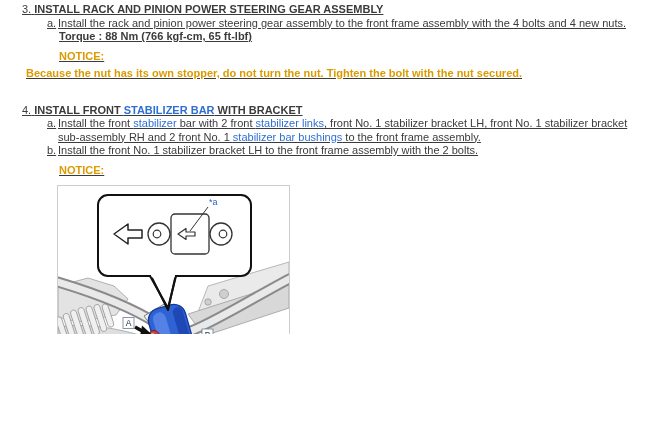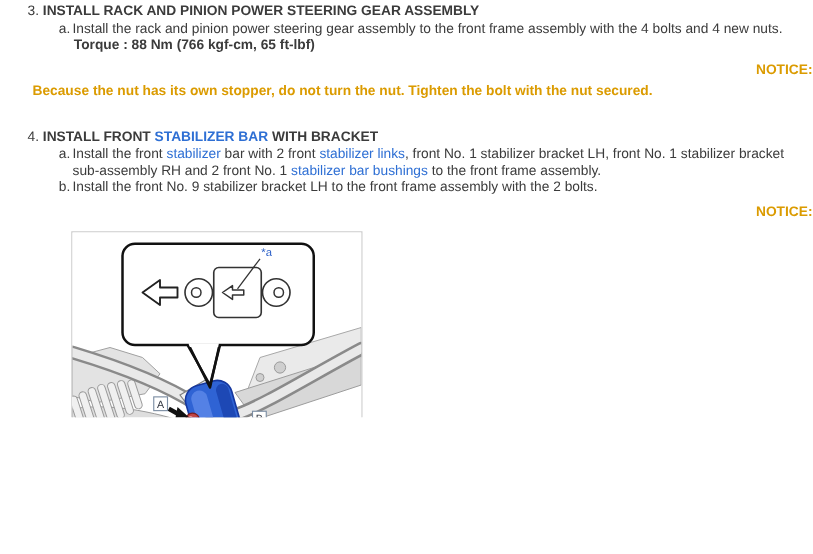--- a/index.html
+++ b/index.html
@@ -6,32 +6,32 @@
     --body-col:#3b3b3b;
     --amber:#db9b00;
     --blue:#2e6fd4;
   }
   *{margin:0;padding:0;box-sizing:border-box;}
   html,body{background:#fff;}
   .page{
     width:650px;height:334px;overflow:hidden;background:#fff;
     font-family:"Liberation Sans","DejaVu Sans",sans-serif;
     font-size:11px;line-height:13.5px;color:var(--body-col);
-    padding-top:3px;position:relative;
+    padding-top:3px;position:relative;text-decoration:underline;
   }
   .step-title{padding-left:22px;}
   .step-num{font-weight:normal;}
   .step-title .ttl{font-weight:bold;}
   .ttl-link{font-weight:bold;color:var(--blue);cursor:pointer;}
   .substep{display:flex;padding-left:47px;max-width:645px;}
   .substep .letter{flex:0 0 11px;}
   .substep .stext{flex:1;}
   .inline-link{color:var(--blue);cursor:pointer;}
   .torque{padding-left:59px;font-weight:bold;}
-  .notice-label{padding-left:59px;font-weight:bold;color:var(--amber);margin-top:6px;text-align:right;}
+  .notice-label{padding-left:59px;font-weight:bold;color:var(--amber);margin-top:6px;}
   .notice-text{padding-left:26px;font-weight:bold;color:var(--amber);margin-top:4px;}
   .step4{margin-top:23px;}
   .notice-bullets{list-style:none;margin:5px 0 0 90px;}
   .notice-bullets li{
     position:relative;padding-left:7px;font-weight:bold;color:var(--amber);
   }
   .notice-bullets li::before{
     content:"";position:absolute;left:0;top:5.2px;width:3.2px;height:3.2px;
     border-radius:50%;background:var(--amber);
   }
@@ -66,21 +66,21 @@
   <div class="step step4">
     <div class="step-title"><span class="step-num">4.</span> <span class="ttl">INSTALL FRONT </span><span class="ttl-link">STABILIZER BAR</span><span class="ttl"> WITH BRACKET</span></div>
 
     <div class="substep">
       <span class="letter">a.</span>
       <span class="stext"><span>Install the front </span><span class="inline-link">stabilizer</span><span> bar with 2 front </span><span class="inline-link">stabilizer links</span><span>, front No. 1 stabilizer bracket LH, front No. 1 stabilizer bracket sub-assembly RH and 2 front No. 1 </span><span class="inline-link">stabilizer bar bushings</span><span> to the front frame assembly.</span></span>
     </div>
 
     <div class="substep">
       <span class="letter">b.</span>
-      <span class="stext">Install the front No. 9 stabilizer bracket LH to the front frame assembly with the 2 bolts.</span>
+      <span class="stext">Install the front No. 1 stabilizer bracket LH to the front frame assembly with the 2 bolts.</span>
     </div>
     <div class="notice-label">NOTICE:</div>
     <ul class="notice-bullets">
     </ul>
   </div>
 
   <div class="figure">
     <svg class="figure-img" width="231" height="206" viewBox="0 0 231 206" xmlns="http://www.w3.org/2000/svg">
 
       <g>

